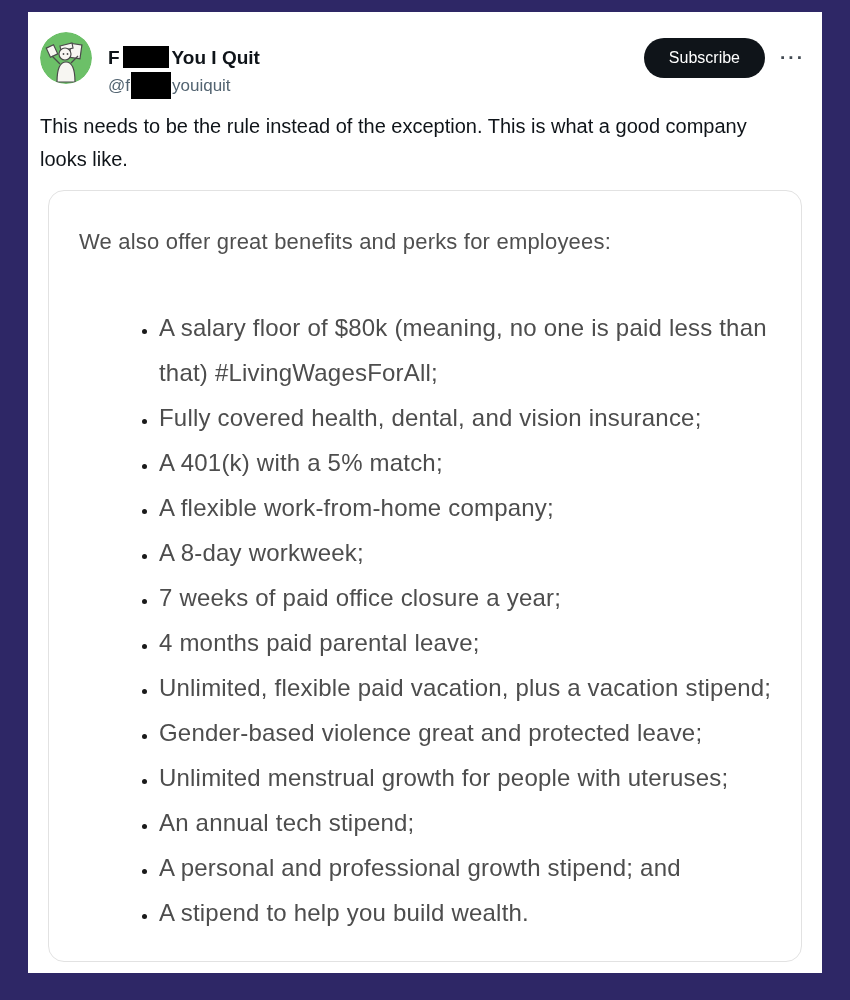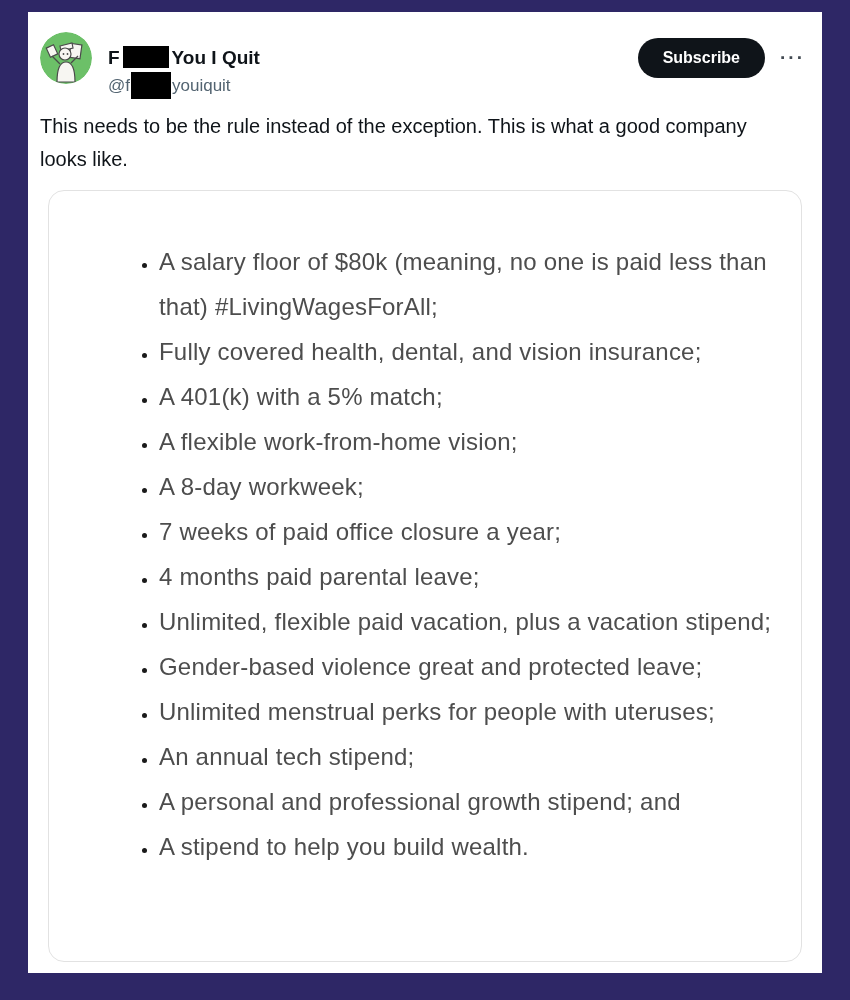--- a/index.html
+++ b/index.html
@@ -39,21 +39,21 @@
   }
   .censor-name { width: 46px; height: 22px; }
   .censor-handle { width: 40px; height: 27px; margin: 0 1px 2px 1px; }
 
   .subscribe-btn {
     position: absolute; right: 57px; top: 26px;
     height: 40px; padding: 0 25px;
     background: #0f1419; color: #ffffff;
     border: none; border-radius: 9999px;
     font-family: "Liberation Sans", sans-serif;
-    font-size: 16px; font-weight: bold;
+    font-size: 16px; font-weight: normal;
     line-height: 40px; cursor: pointer;
   }
   .more-btn {
     position: absolute; right: 18px; top: 34px;
     width: 30px; height: 24px;
     color: #424a52; font-size: 19px; font-weight: bold;
     letter-spacing: 2px; line-height: 20px; text-align: center;
     background: none; border: none; cursor: pointer;
     font-family: "Liberation Sans", sans-serif;
   }
@@ -121,30 +121,31 @@
     <div class="display-name"><span>F</span><span class="censor-bar censor-name"></span><span>You I Quit</span></div>
     <div class="handle"><span>@f</span><span class="censor-bar censor-handle"></span><span>youiquit</span></div>
   </div>
 
   <button class="subscribe-btn">Subscribe</button>
   <button class="more-btn">···</button>
 
   <div class="tweet-text">This needs to be the rule instead of the exception. This is what a good company looks like.</div>
 
   <div class="media-card">
+    <div class="card-heading">We also offer great benefits and perks for employees:</div>
     <ul class="benefits-list">
         <li>A salary floor of $80k (meaning, no one is paid less than that) #LivingWagesForAll;</li>
         <li>Fully covered health, dental, and vision insurance;</li>
         <li>A 401(k) with a 5% match;</li>
-        <li>A flexible work-from-home vision;</li>
+        <li>A flexible work-from-home company;</li>
         <li>A 8-day workweek;</li>
         <li>7 weeks of paid office closure a year;</li>
         <li>4 months paid parental leave;</li>
         <li>Unlimited, flexible paid vacation, plus a vacation stipend;</li>
         <li>Gender-based violence great and protected leave;</li>
-        <li>Unlimited menstrual perks for people with uteruses;</li>
+        <li>Unlimited menstrual growth for people with uteruses;</li>
         <li>An annual tech stipend;</li>
         <li>A personal and professional growth stipend; and</li>
         <li>A stipend to help you build wealth.</li>
       </ul>
   </div>
 
 </div>
 
 </body></html>

